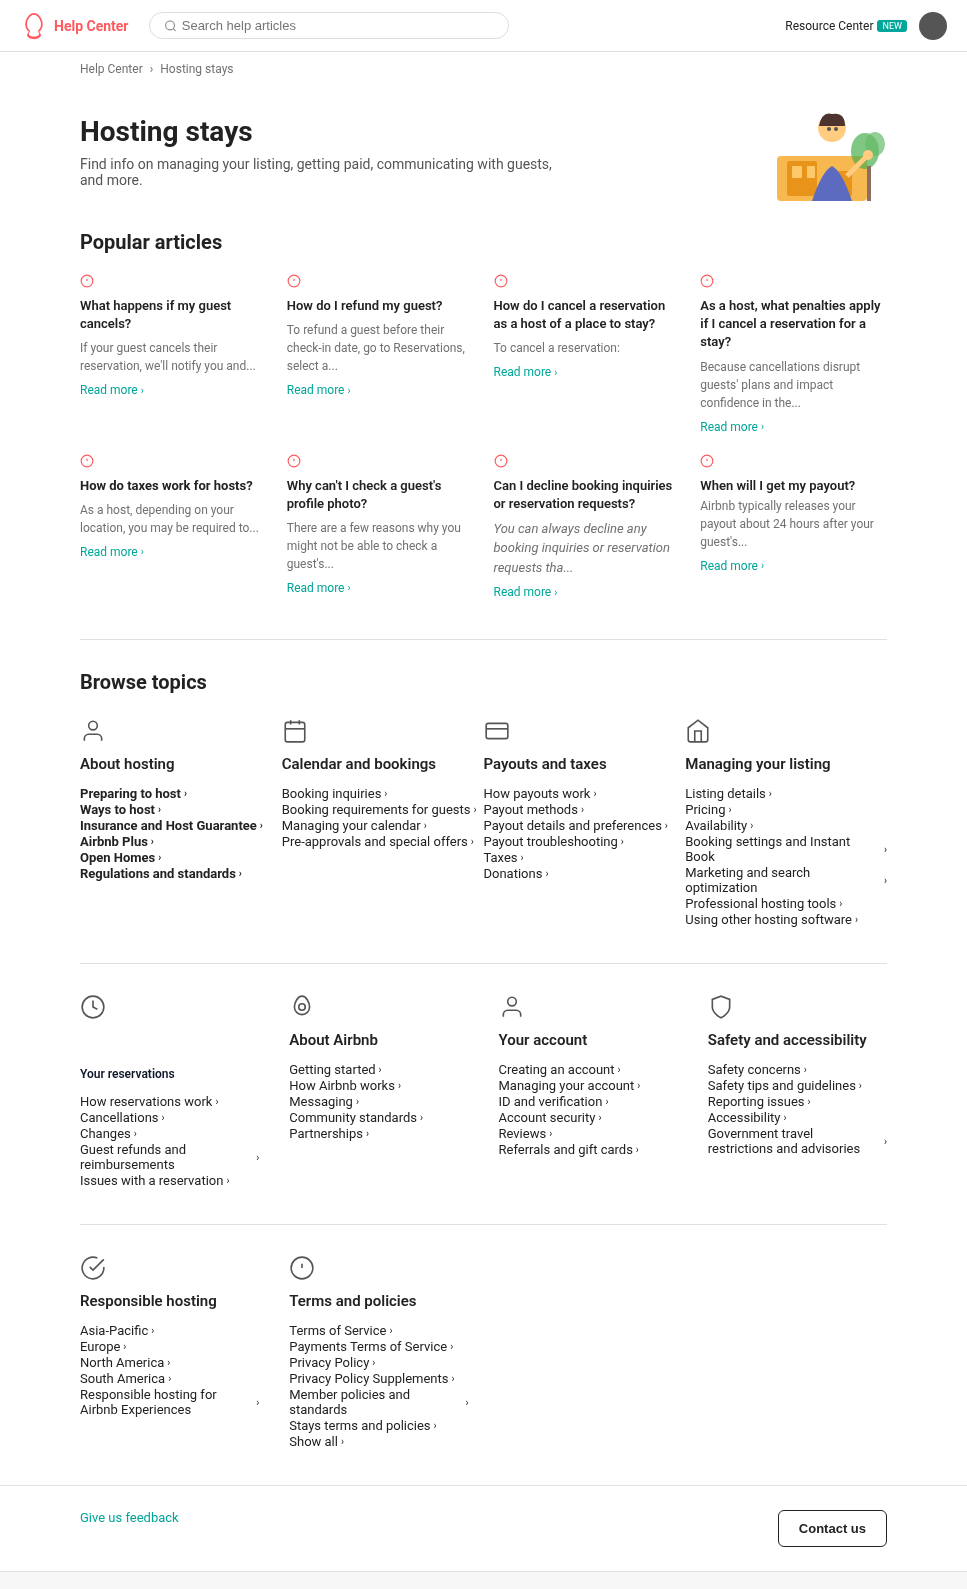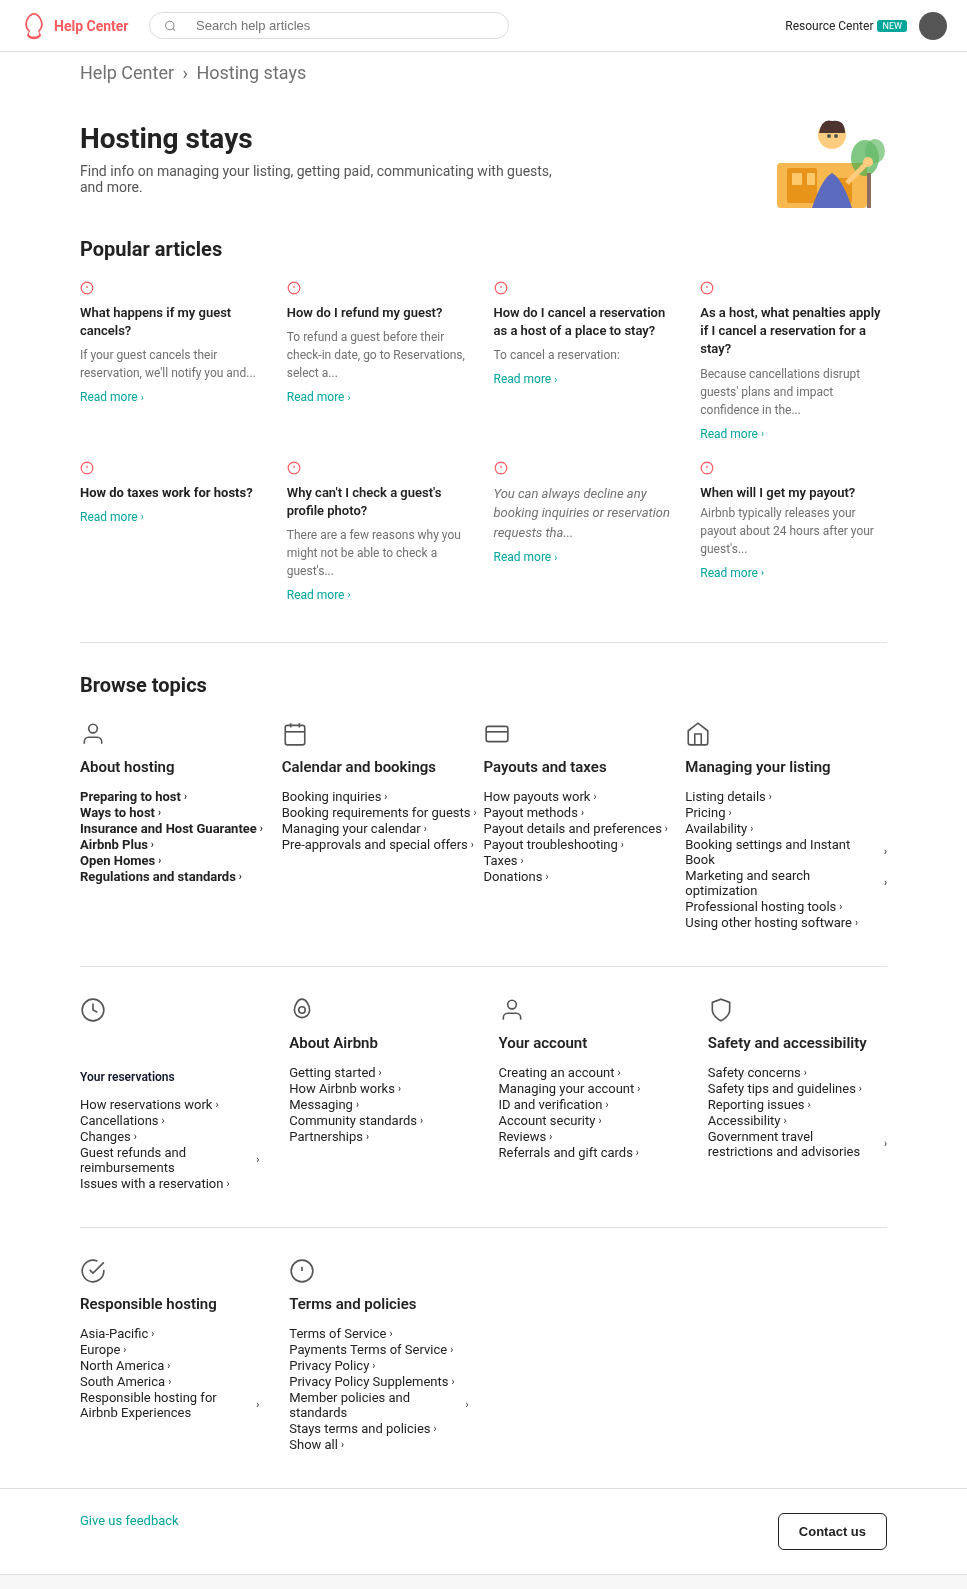--- a/index.html
+++ b/index.html
@@ -8,37 +8,37 @@
 </head>
 <body>
 
 <header style="display:flex;align-items:center;padding:0 20px;height:52px;border-bottom:1px solid #e0e0e0;background:#fff;">
   <div style="display:flex;align-items:center;gap:6px;margin-right:20px;cursor:pointer;">
     <svg width="28" height="28" viewBox="0 0 32 32" fill="#FF5A5F">
       <path d="M16 1C10.477 1 6 8.373 6 14c0 3.5 1.5 6.5 4 8.5L8 26c0 2.761 3.582 5 8 5s8-2.239 8-5l-2-3.5c2.5-2 4-5 4-8.5C26 8.373 21.523 1 16 1zm0 2c4.418 0 8 6.268 8 11 0 3-1.343 5.657-3.5 7.5L22 25c0 1.657-2.686 3-6 3s-6-1.343-6-3l1.5-3.5C9.343 19.657 8 17 8 14c0-4.732 3.582-11 8-11z"></path>
     </svg>
     <span style="font-size:14px;font-weight:700;color:#FF5A5F;">Help Center</span>
   </div>
-  <div style="display:flex;align-items:center;border:1px solid #ddd;border-radius:24px;padding:5px 14px;gap:20px;flex:1;max-width:360px;">
+  <div style="display:flex;align-items:center;border:1px solid #ddd;border-radius:24px;padding:5px 14px;gap:5px;flex:1;max-width:360px;">
     <svg width="14" height="14" viewBox="0 0 24 24" fill="none" stroke="#888" stroke-width="2">
       <circle cx="11" cy="11" r="8"></circle>
         <line x1="21" y1="21" x2="16.65" y2="16.65"></line>
     </svg>
     <input type="text" style="border: none; outline: none; font-size: 13px; color: rgb(85, 85, 85); width: 100%; background: transparent;" placeholder="Search help articles">
   </div>
   <div style="margin-left:auto;display:flex;align-items:center;gap:12px;">
     <div style="font-size:12px;color:#222;display:flex;align-items:center;gap:4px;cursor:pointer;">
       <span>Resource Center</span>
       <span style="background:#00A699;color:#fff;font-size:9px;padding:1px 5px;border-radius:3px;">NEW</span>
     </div>
     <div style="width:28px;height:28px;border-radius:50%;background:#555;cursor:pointer;"></div>
   </div>
 </header>
 
-<nav style="padding:10px 80px;font-size:18px;color:#717171;">
+<nav style="padding:10px 80px;font-size:12px;color:#717171;">
   <a href="#" style="color:#717171;text-decoration:none;">Help Center</a>
   <span style="margin:0 4px;">›</span>
   <span>Hosting stays</span>
 </nav>
 
 <div style="padding:10px 80px 24px;display:flex;justify-content:space-between;align-items:center;">
   <div>
     <h1 style="font-size:28px;font-weight:700;color:#222;margin-bottom:8px;">Hosting stays</h1>
     <p style="font-size:14px;color:#555;max-width:480px;">Find info on managing your listing, getting paid, communicating with guests, and more.</p>
   </div>
@@ -124,20 +124,21 @@
   </div>
         <div style="padding: 0px;">
     <div style="color:#FF5A5F;margin-bottom:6px;">
       <svg width="14" height="14" viewBox="0 0 24 24" fill="none" stroke="#FF5A5F" stroke-width="2">
               <circle cx="12" cy="12" r="10"></circle>
               <line x1="12" y1="8" x2="12" y2="12"></line>
               <line x1="12" y1="16" x2="12.01" y2="16"></line>
             </svg>
     </div>
     <div style="font-size:13px;font-weight:700;color:#222;margin-bottom:6px;line-height:1.4;">How do taxes work for hosts?</div>
+    <div style="font-size:12px;color:#717171;margin-bottom:6px;line-height:1.5;">As a host, depending on your location, you may be required to...</div>
     <a href="#" style="font-size:12px;color:#00A699;text-decoration:none;display:inline-flex;align-items:center;gap:3px;">Read more <span style="font-size:10px;">›</span></a>
   </div>
         <div style="padding: 0px;">
     <div style="color:#FF5A5F;margin-bottom:6px;">
       <svg width="14" height="14" viewBox="0 0 24 24" fill="none" stroke="#FF5A5F" stroke-width="2">
               <circle cx="12" cy="12" r="10"></circle>
               <line x1="12" y1="8" x2="12" y2="12"></line>
               <line x1="12" y1="16" x2="12.01" y2="16"></line>
             </svg>
     </div>
@@ -146,20 +147,21 @@
     <a href="#" style="font-size:12px;color:#00A699;text-decoration:none;display:inline-flex;align-items:center;gap:3px;">Read more <span style="font-size:10px;">›</span></a>
   </div>
         <div style="padding: 0px;">
     <div style="color:#FF5A5F;margin-bottom:6px;">
       <svg width="14" height="14" viewBox="0 0 24 24" fill="none" stroke="#FF5A5F" stroke-width="2">
               <circle cx="12" cy="12" r="10"></circle>
               <line x1="12" y1="8" x2="12" y2="12"></line>
               <line x1="12" y1="16" x2="12.01" y2="16"></line>
             </svg>
     </div>
+    <div style="font-size:13px;font-weight:600;color:#222;margin-bottom:6px;line-height:1.4;">Can I decline booking inquiries or reservation requests?</div>
     <div style="font-size:13px;color:#717171;margin-bottom:6px;line-height:1.5;font-style:italic;">You can always decline any booking inquiries or reservation requests tha...</div>
     <a href="#" style="font-size:12px;color:#00A699;text-decoration:none;display:inline-flex;align-items:center;gap:3px;">Read more <span style="font-size:10px;">›</span></a>
   </div>
         <div style="padding: 0px;">
     <div style="color:#FF5A5F;margin-bottom:6px;">
       <svg width="14" height="14" viewBox="0 0 24 24" fill="none" stroke="#FF5A5F" stroke-width="2">
               <circle cx="12" cy="12" r="10"></circle>
               <line x1="12" y1="8" x2="12" y2="12"></line>
               <line x1="12" y1="16" x2="12.01" y2="16"></line>
             </svg>

